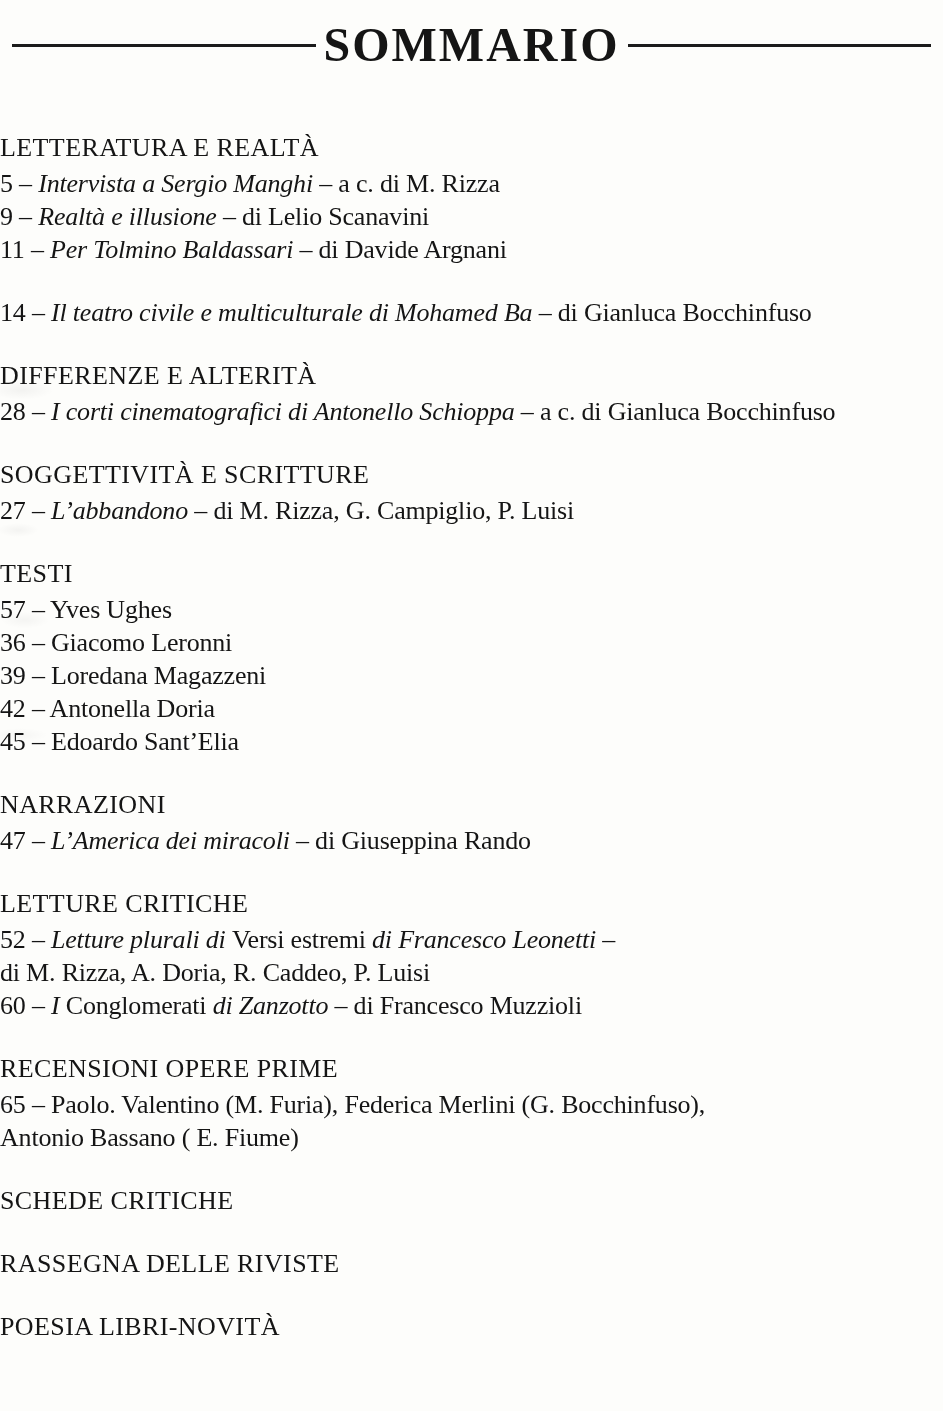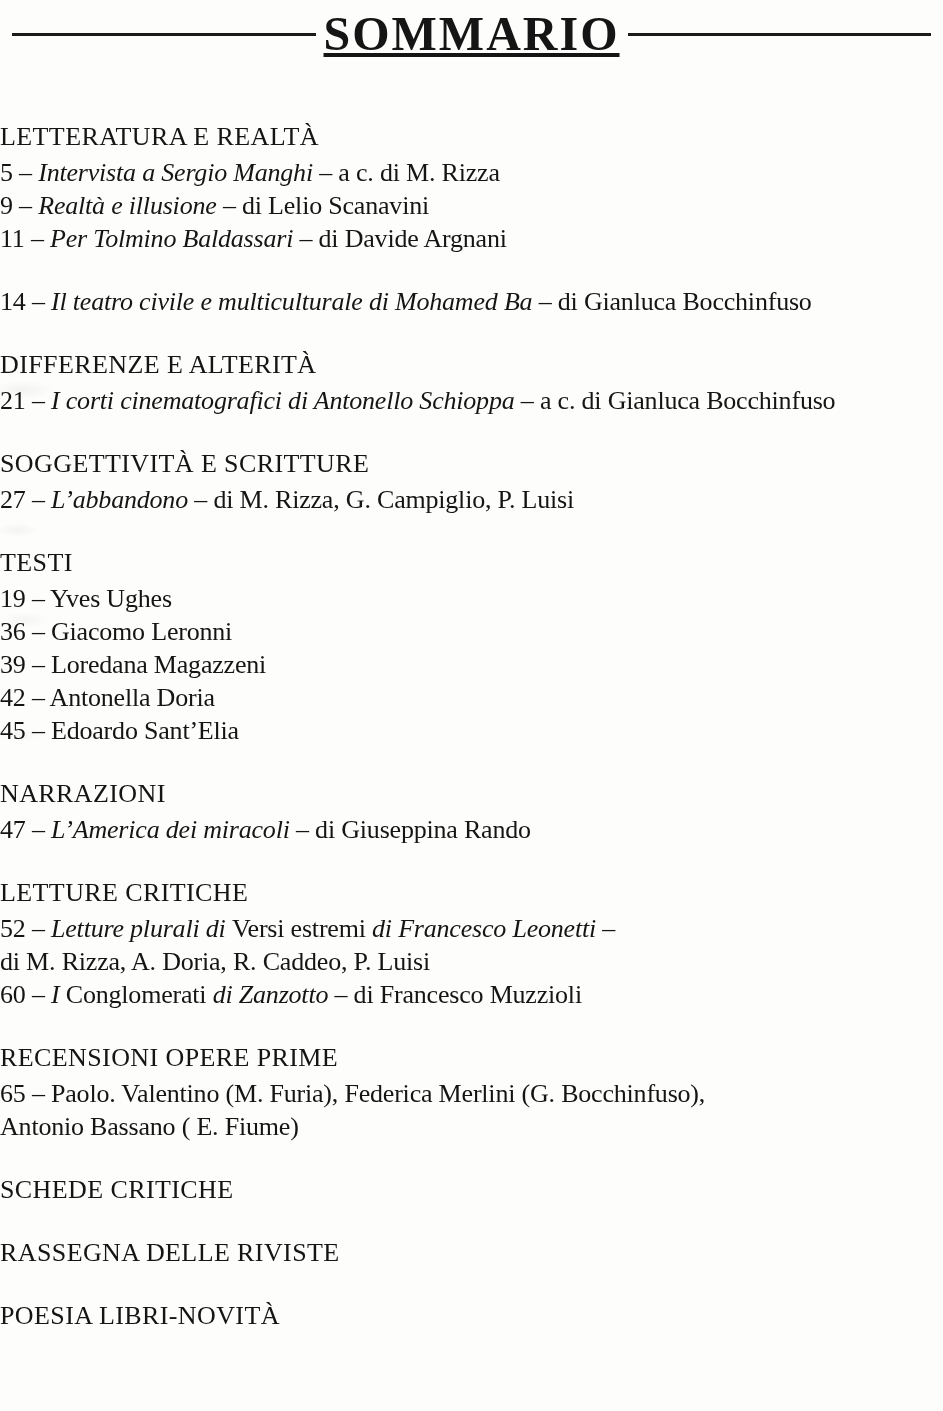--- a/index.html
+++ b/index.html
@@ -14,23 +14,22 @@
       radial-gradient(ellipse 40px 10px at 20px 735px, rgba(0,0,0,0.03), transparent 70%),
       #fdfdfb;
     font-family: "Liberation Serif", "DejaVu Serif", serif;
     color: #151515;
   }
   .masthead {
     display: flex;
     align-items: center;
     gap: 8px;
     padding: 0 12px;
-    margin-top: 6px;
+    margin-top: 17px;
     height: 56px;
-    text-decoration: underline;
   }
   .rule {
     flex: 1;
     height: 3px;
     background: #1b1b1b;
   }
   .page-title {
     font-size: 48px;
     font-weight: bold;
     letter-spacing: 2px;
@@ -68,29 +67,29 @@
       <div class="section-heading">LETTERATURA E REALTÀ</div>
       <div class="toc-line"><span class="rm">5 – </span><span class="it">Intervista a Sergio Manghi</span><span class="rm"> – a c. di M. Rizza</span></div>
       <div class="toc-line"><span class="rm">9 – </span><span class="it">Realtà e illusione</span><span class="rm"> – di Lelio Scanavini</span></div>
       <div class="toc-line"><span class="rm">11 – </span><span class="it">Per Tolmino Baldassari</span><span class="rm"> – di Davide Argnani</span></div>
     </section>
     <section class="toc-section">
       <div class="toc-line"><span class="rm">14 – </span><span class="it">Il teatro civile e multiculturale di Mohamed Ba</span><span class="rm"> – di Gianluca Bocchinfuso</span></div>
     </section>
     <section class="toc-section">
       <div class="section-heading">DIFFERENZE E ALTERITÀ</div>
-      <div class="toc-line"><span class="rm">21 – </span><span class="it">I corti cinematografici di Antonello Schioppa</span><span class="rm"> – a c. di Gianluca Bocchinfuso</span></div>
+      <div class="toc-line"><span class="rm">28 – </span><span class="it">I corti cinematografici di Antonello Schioppa</span><span class="rm"> – a c. di Gianluca Bocchinfuso</span></div>
     </section>
     <section class="toc-section">
       <div class="section-heading">SOGGETTIVITÀ E SCRITTURE</div>
       <div class="toc-line"><span class="rm">27 – </span><span class="it">L’abbandono</span><span class="rm"> – di M. Rizza, G. Campiglio, P. Luisi</span></div>
     </section>
     <section class="toc-section">
       <div class="section-heading">TESTI</div>
-      <div class="toc-line"><span class="rm">19 – Yves Ughes</span></div>
+      <div class="toc-line"><span class="rm">57 – Yves Ughes</span></div>
       <div class="toc-line"><span class="rm">36 – Giacomo Leronni</span></div>
       <div class="toc-line"><span class="rm">39 – Loredana Magazzeni</span></div>
       <div class="toc-line"><span class="rm">42 – Antonella Doria</span></div>
       <div class="toc-line"><span class="rm">45 – Edoardo Sant’Elia</span></div>
     </section>
     <section class="toc-section">
       <div class="section-heading">NARRAZIONI</div>
       <div class="toc-line"><span class="rm">47 – </span><span class="it">L’America dei miracoli</span><span class="rm"> – di Giuseppina Rando</span></div>
     </section>
     <section class="toc-section">

